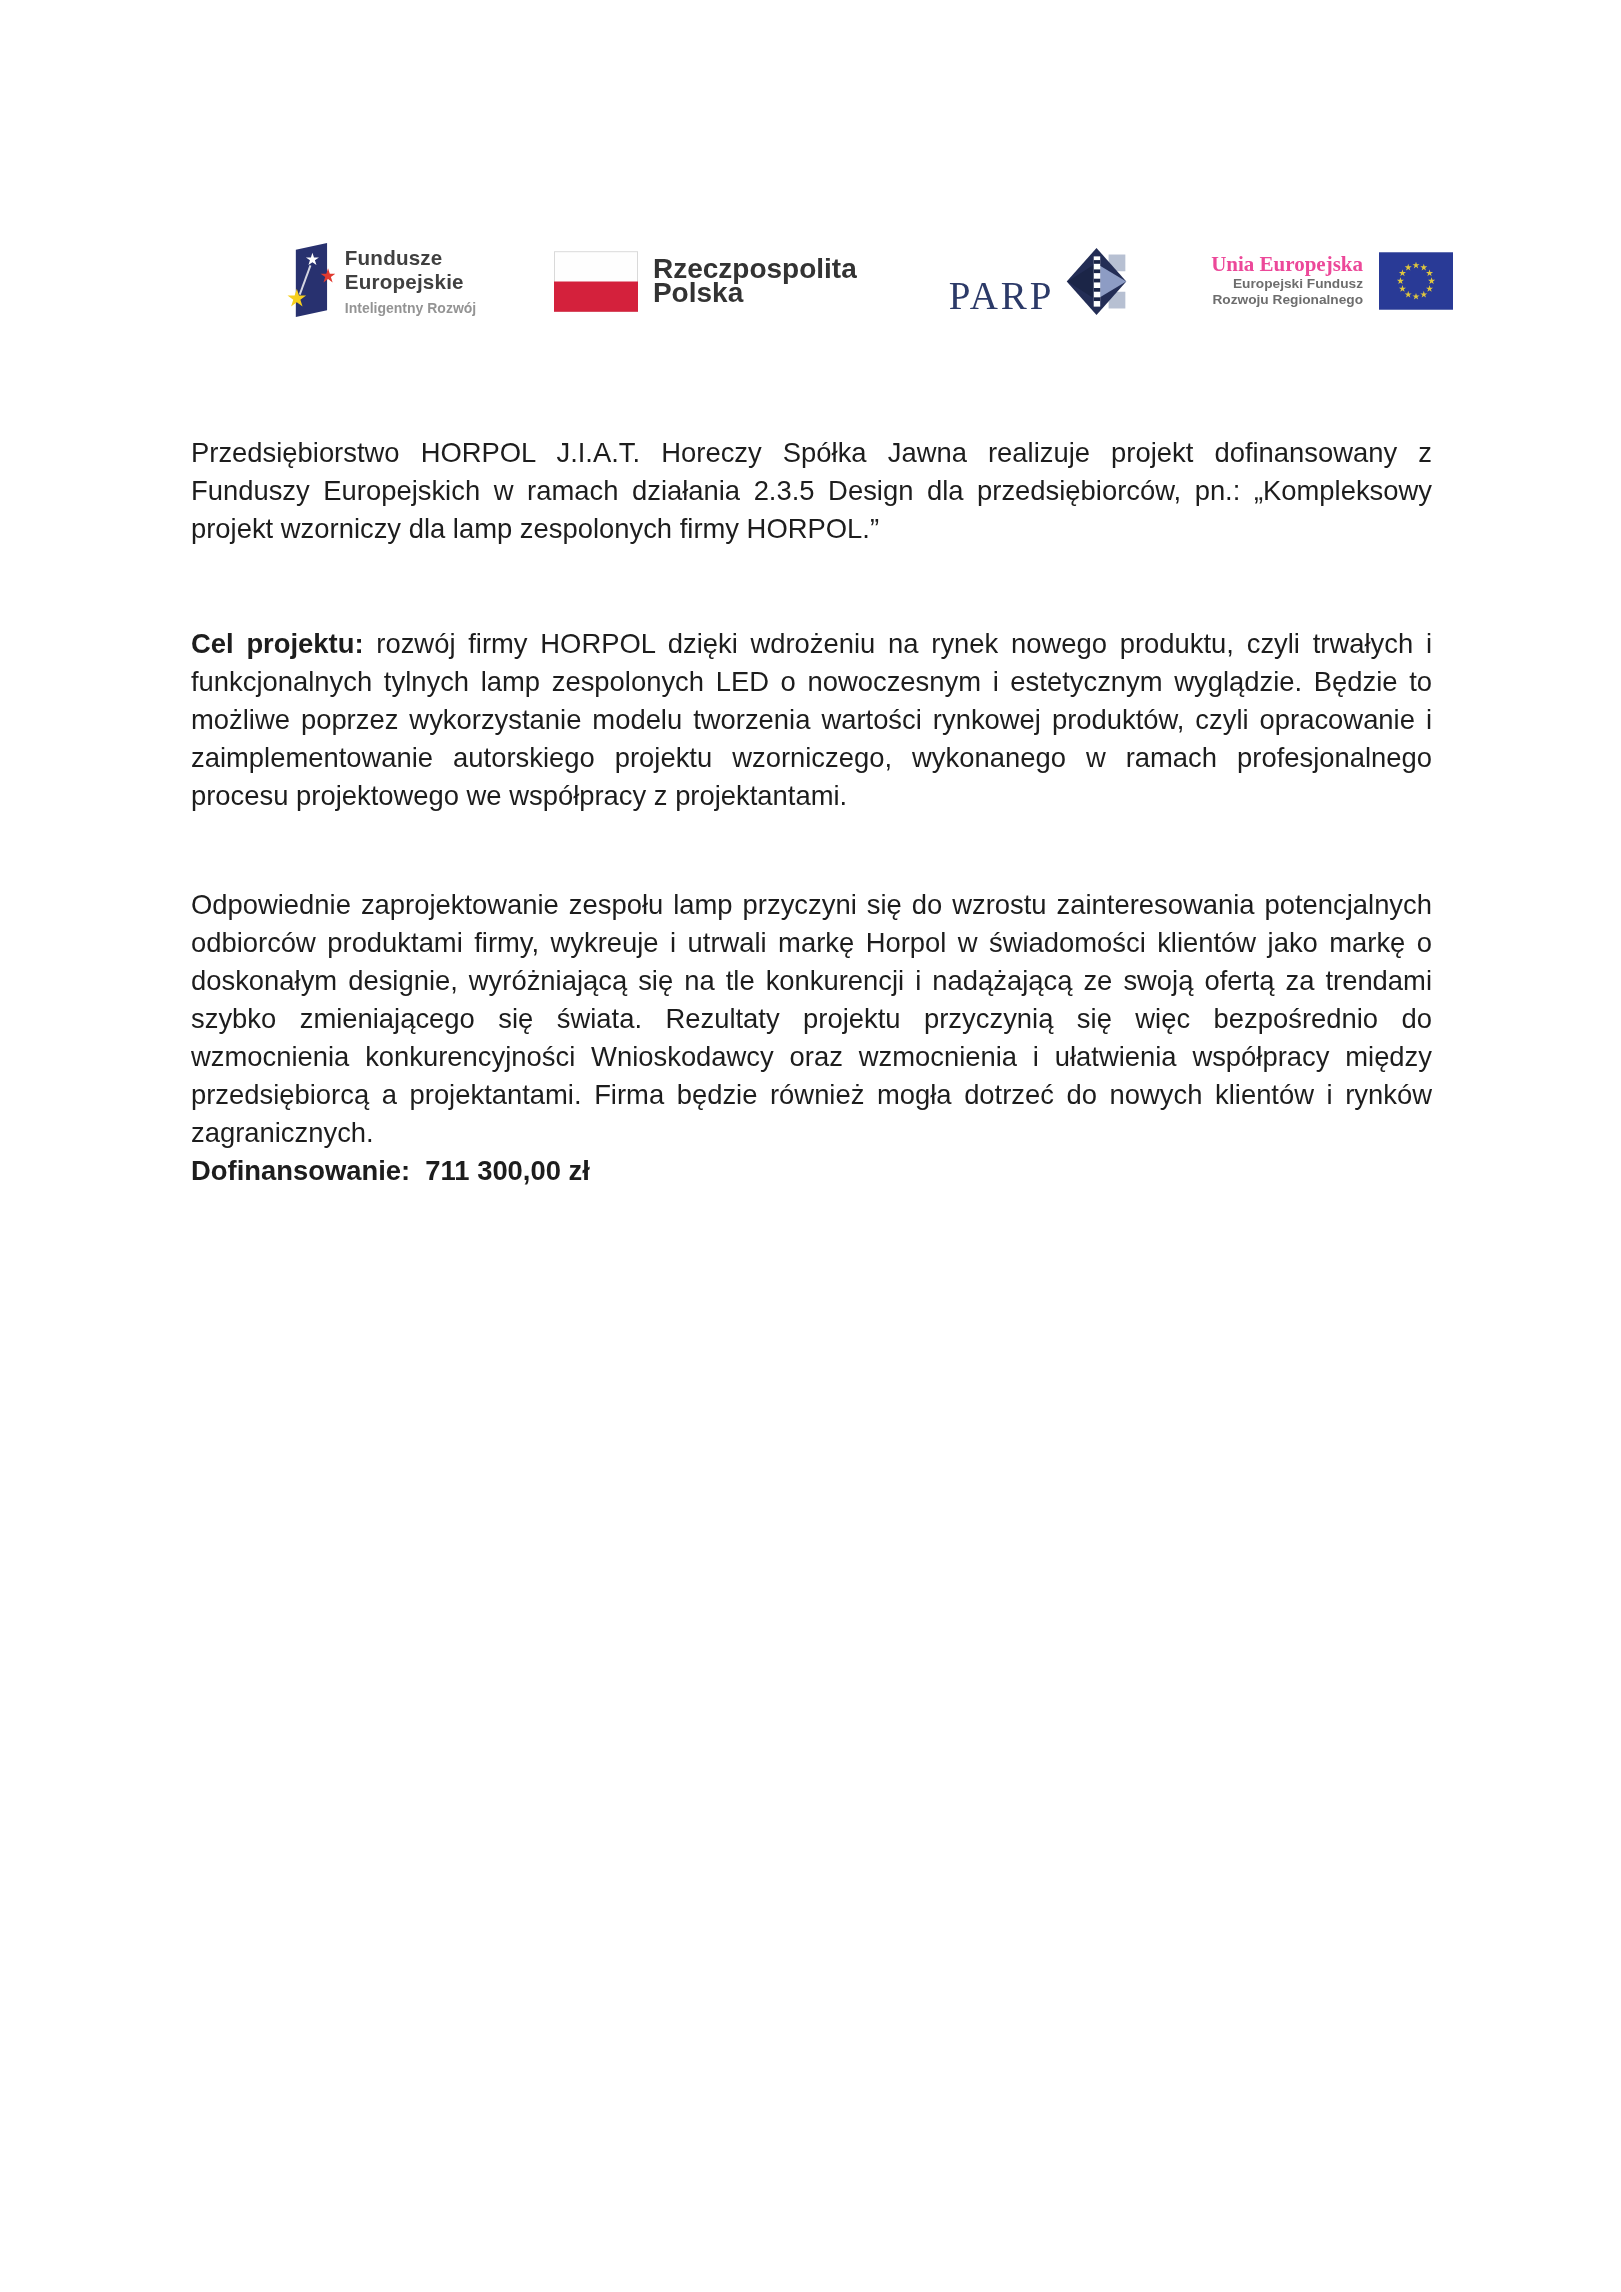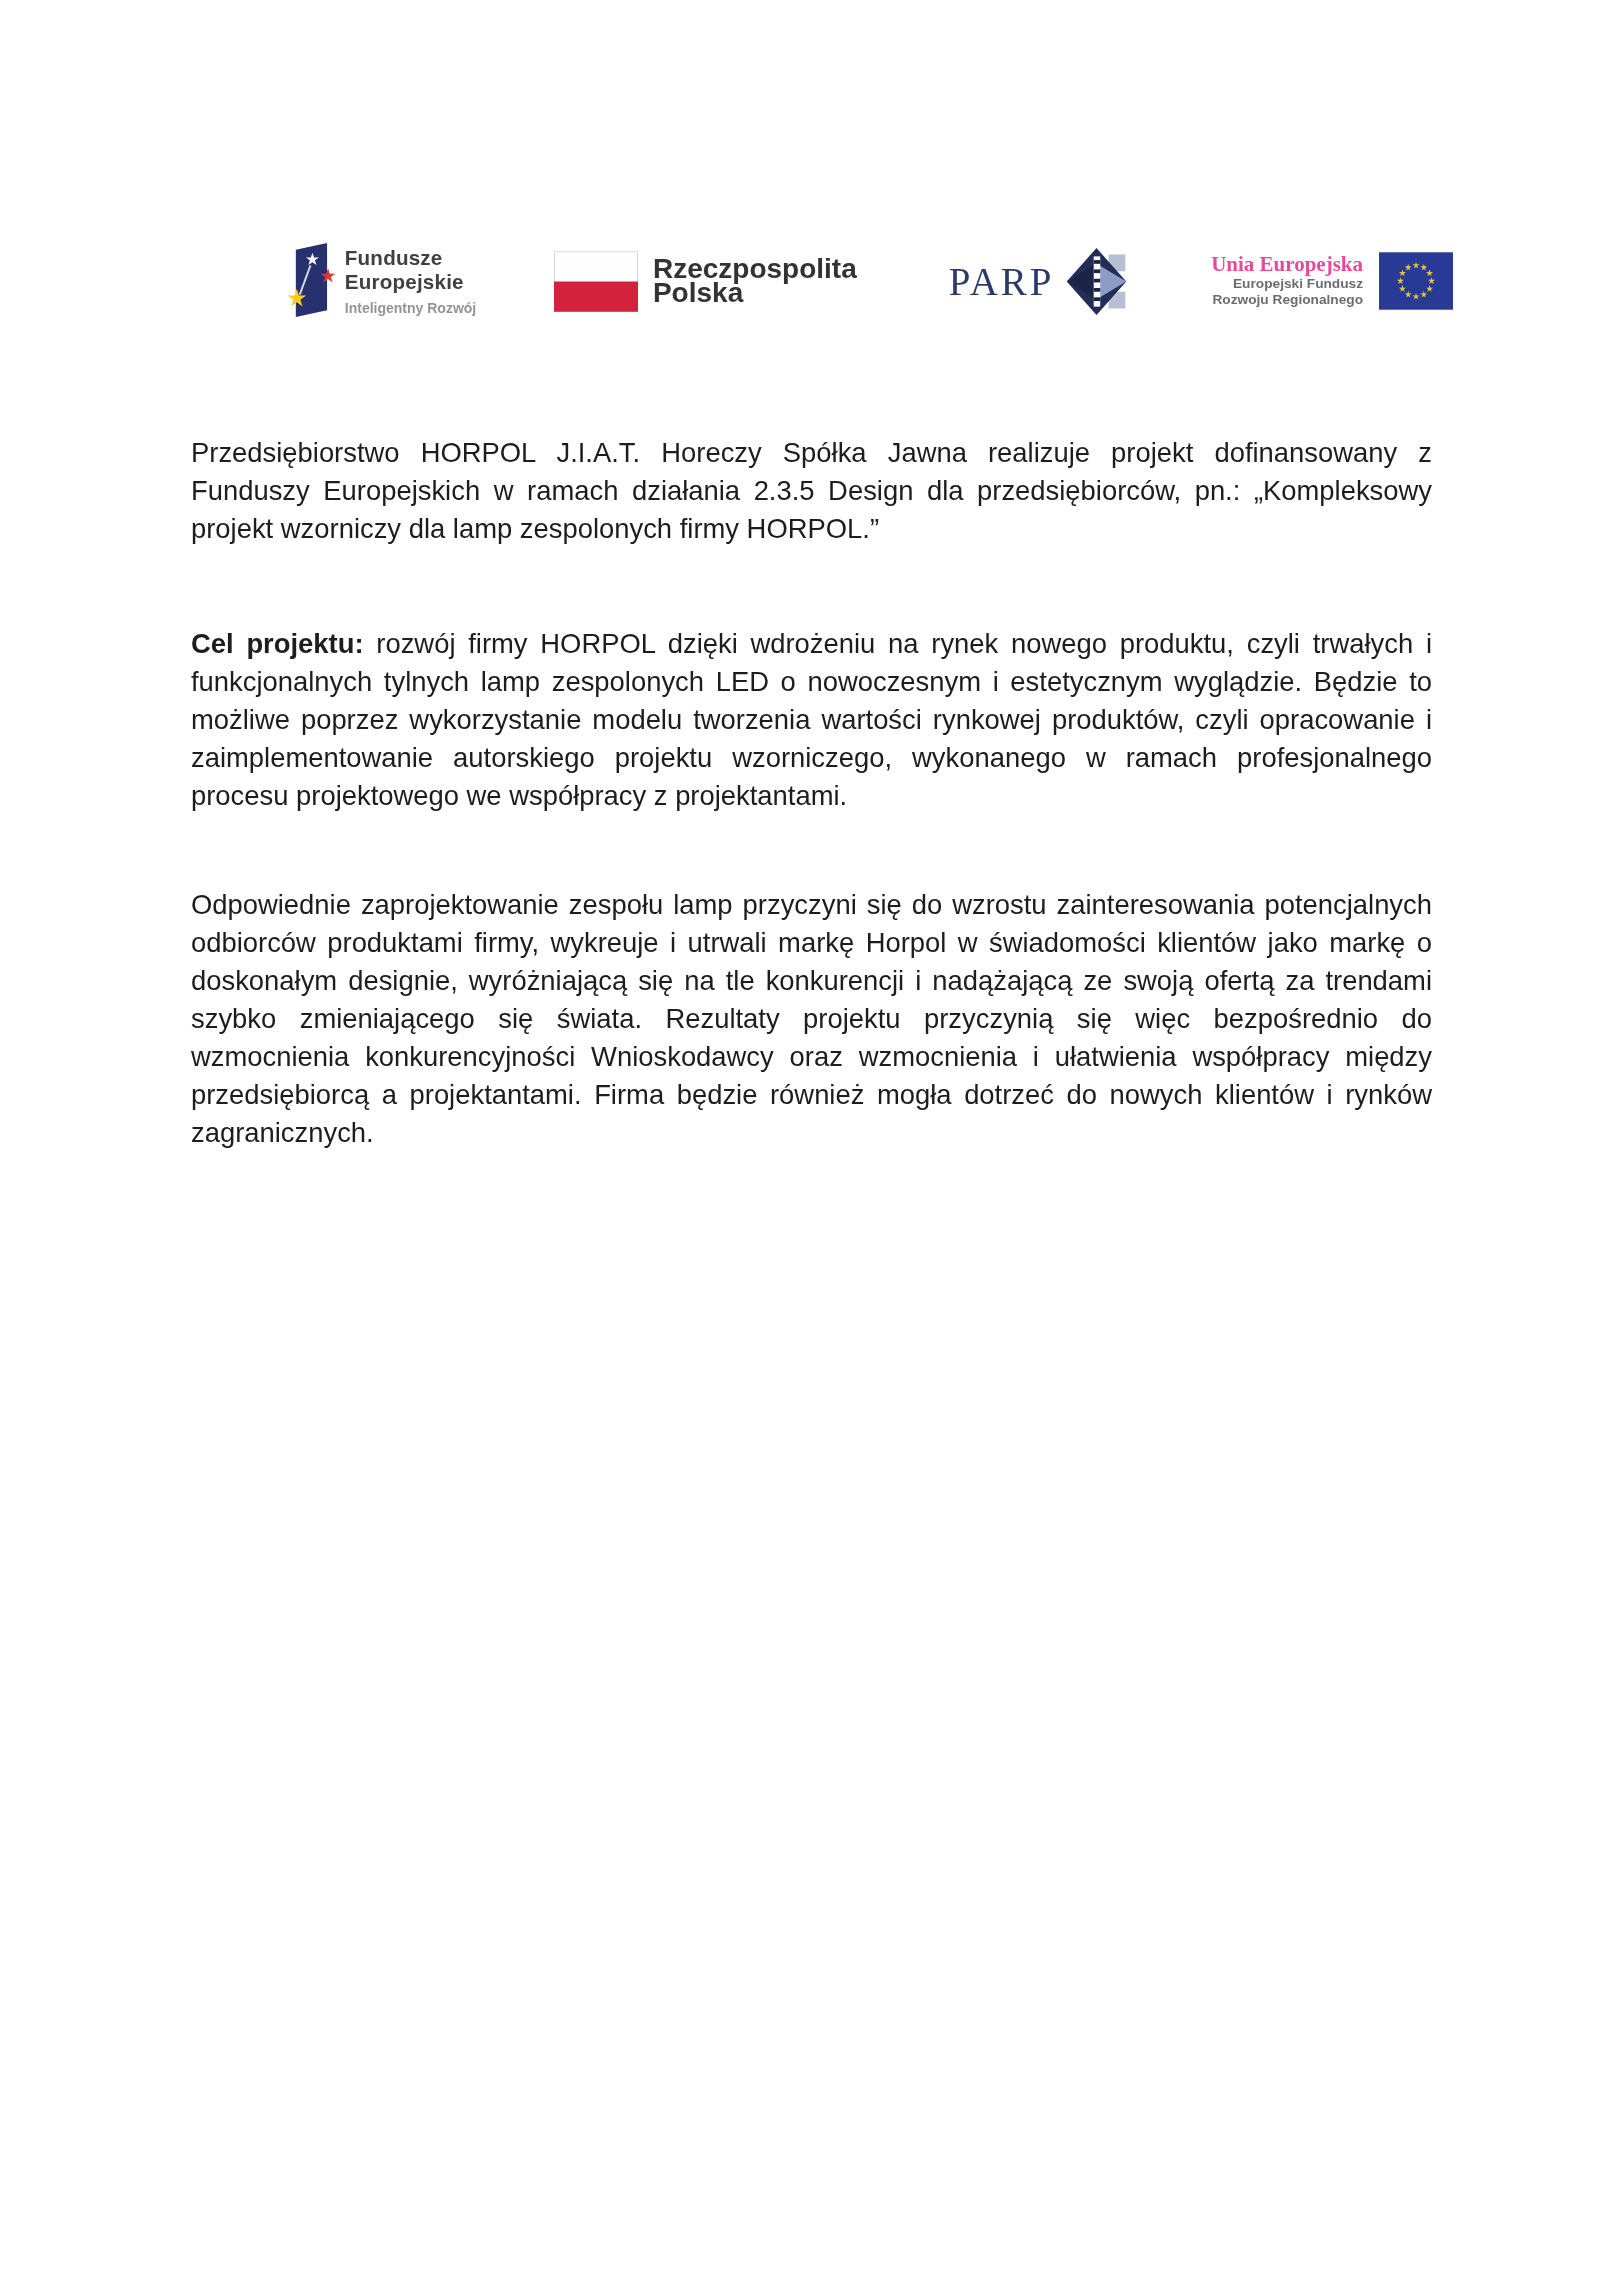--- a/index.html
+++ b/index.html
@@ -18,21 +18,21 @@
 
   
   .logos {
     position: absolute;
     top: 240px; left: 284px;
     display: flex;
     align-items: center;
   }
   .logo { display: flex; align-items: center; }
   .logo-pl   { margin-left: 78px; }
-  .logo-parp { margin-left: 92px; }
+  .logo-parp { margin-left: 92px; align-items: flex-end; }
   .logo-eu   { margin-left: 81px; }
 
   .fe-text { margin-left: 9.8px; }
   .fe-title { font-size: 20.6px; font-weight: bold; line-height: 23.5px; color: #404040; letter-spacing: 0.2px; }
   .fe-sub   { font-size: 14px; color: #949494; margin-top: 6.9px; font-weight: bold; }
 
   .pl-text { margin-left: 14.7px; }
   .pl-title { font-size: 28px; font-weight: bold; line-height: 24.5px; color: #333333; }
 
   .parp-word {
@@ -152,16 +152,17 @@
 
   </header>
 
   <main class="content">
     <p class="para para-intro">Przedsiębiorstwo HORPOL J.I.A.T. Horeczy Spółka Jawna realizuje projekt dofinansowany z Funduszy Europejskich w ramach działania 2.3.5 Design dla przedsiębiorców, pn.: „Kompleksowy projekt wzorniczy dla lamp zespolonych firmy HORPOL.”</p>
 
     <p class="para para-goal"><strong>Cel projektu:</strong><span> rozwój firmy HORPOL dzięki wdrożeniu na rynek nowego produktu, czyli trwałych i funkcjonalnych tylnych lamp zespolonych LED o nowoczesnym i estetycznym wyglądzie. Będzie to możliwe poprzez wykorzystanie modelu tworzenia wartości rynkowej produktów, czyli opracowanie i zaimplementowanie autorskiego projektu wzorniczego, wykonanego w ramach profesjonalnego procesu projektowego we współpracy z projektantami.</span></p>
 
     <p class="para para-results">Odpowiednie zaprojektowanie zespołu lamp przyczyni się do wzrostu zainteresowania potencjalnych odbiorców produktami firmy, wykreuje i utrwali markę Horpol w świadomości klientów jako markę o doskonałym designie, wyróżniającą się na tle konkurencji i nadążającą ze swoją ofertą za trendami szybko zmieniającego się świata. Rezultaty projektu przyczynią się więc bezpośrednio do wzmocnienia konkurencyjności Wnioskodawcy oraz wzmocnienia i ułatwienia współpracy między przedsiębiorcą a projektantami. Firma będzie również mogła dotrzeć do nowych klientów i rynków zagranicznych.</p>
 
+    <p class="figures">Dofinansowanie:  711 300,00 zł</p>
   </main>
 
 </div>
 
 
 </body></html>

